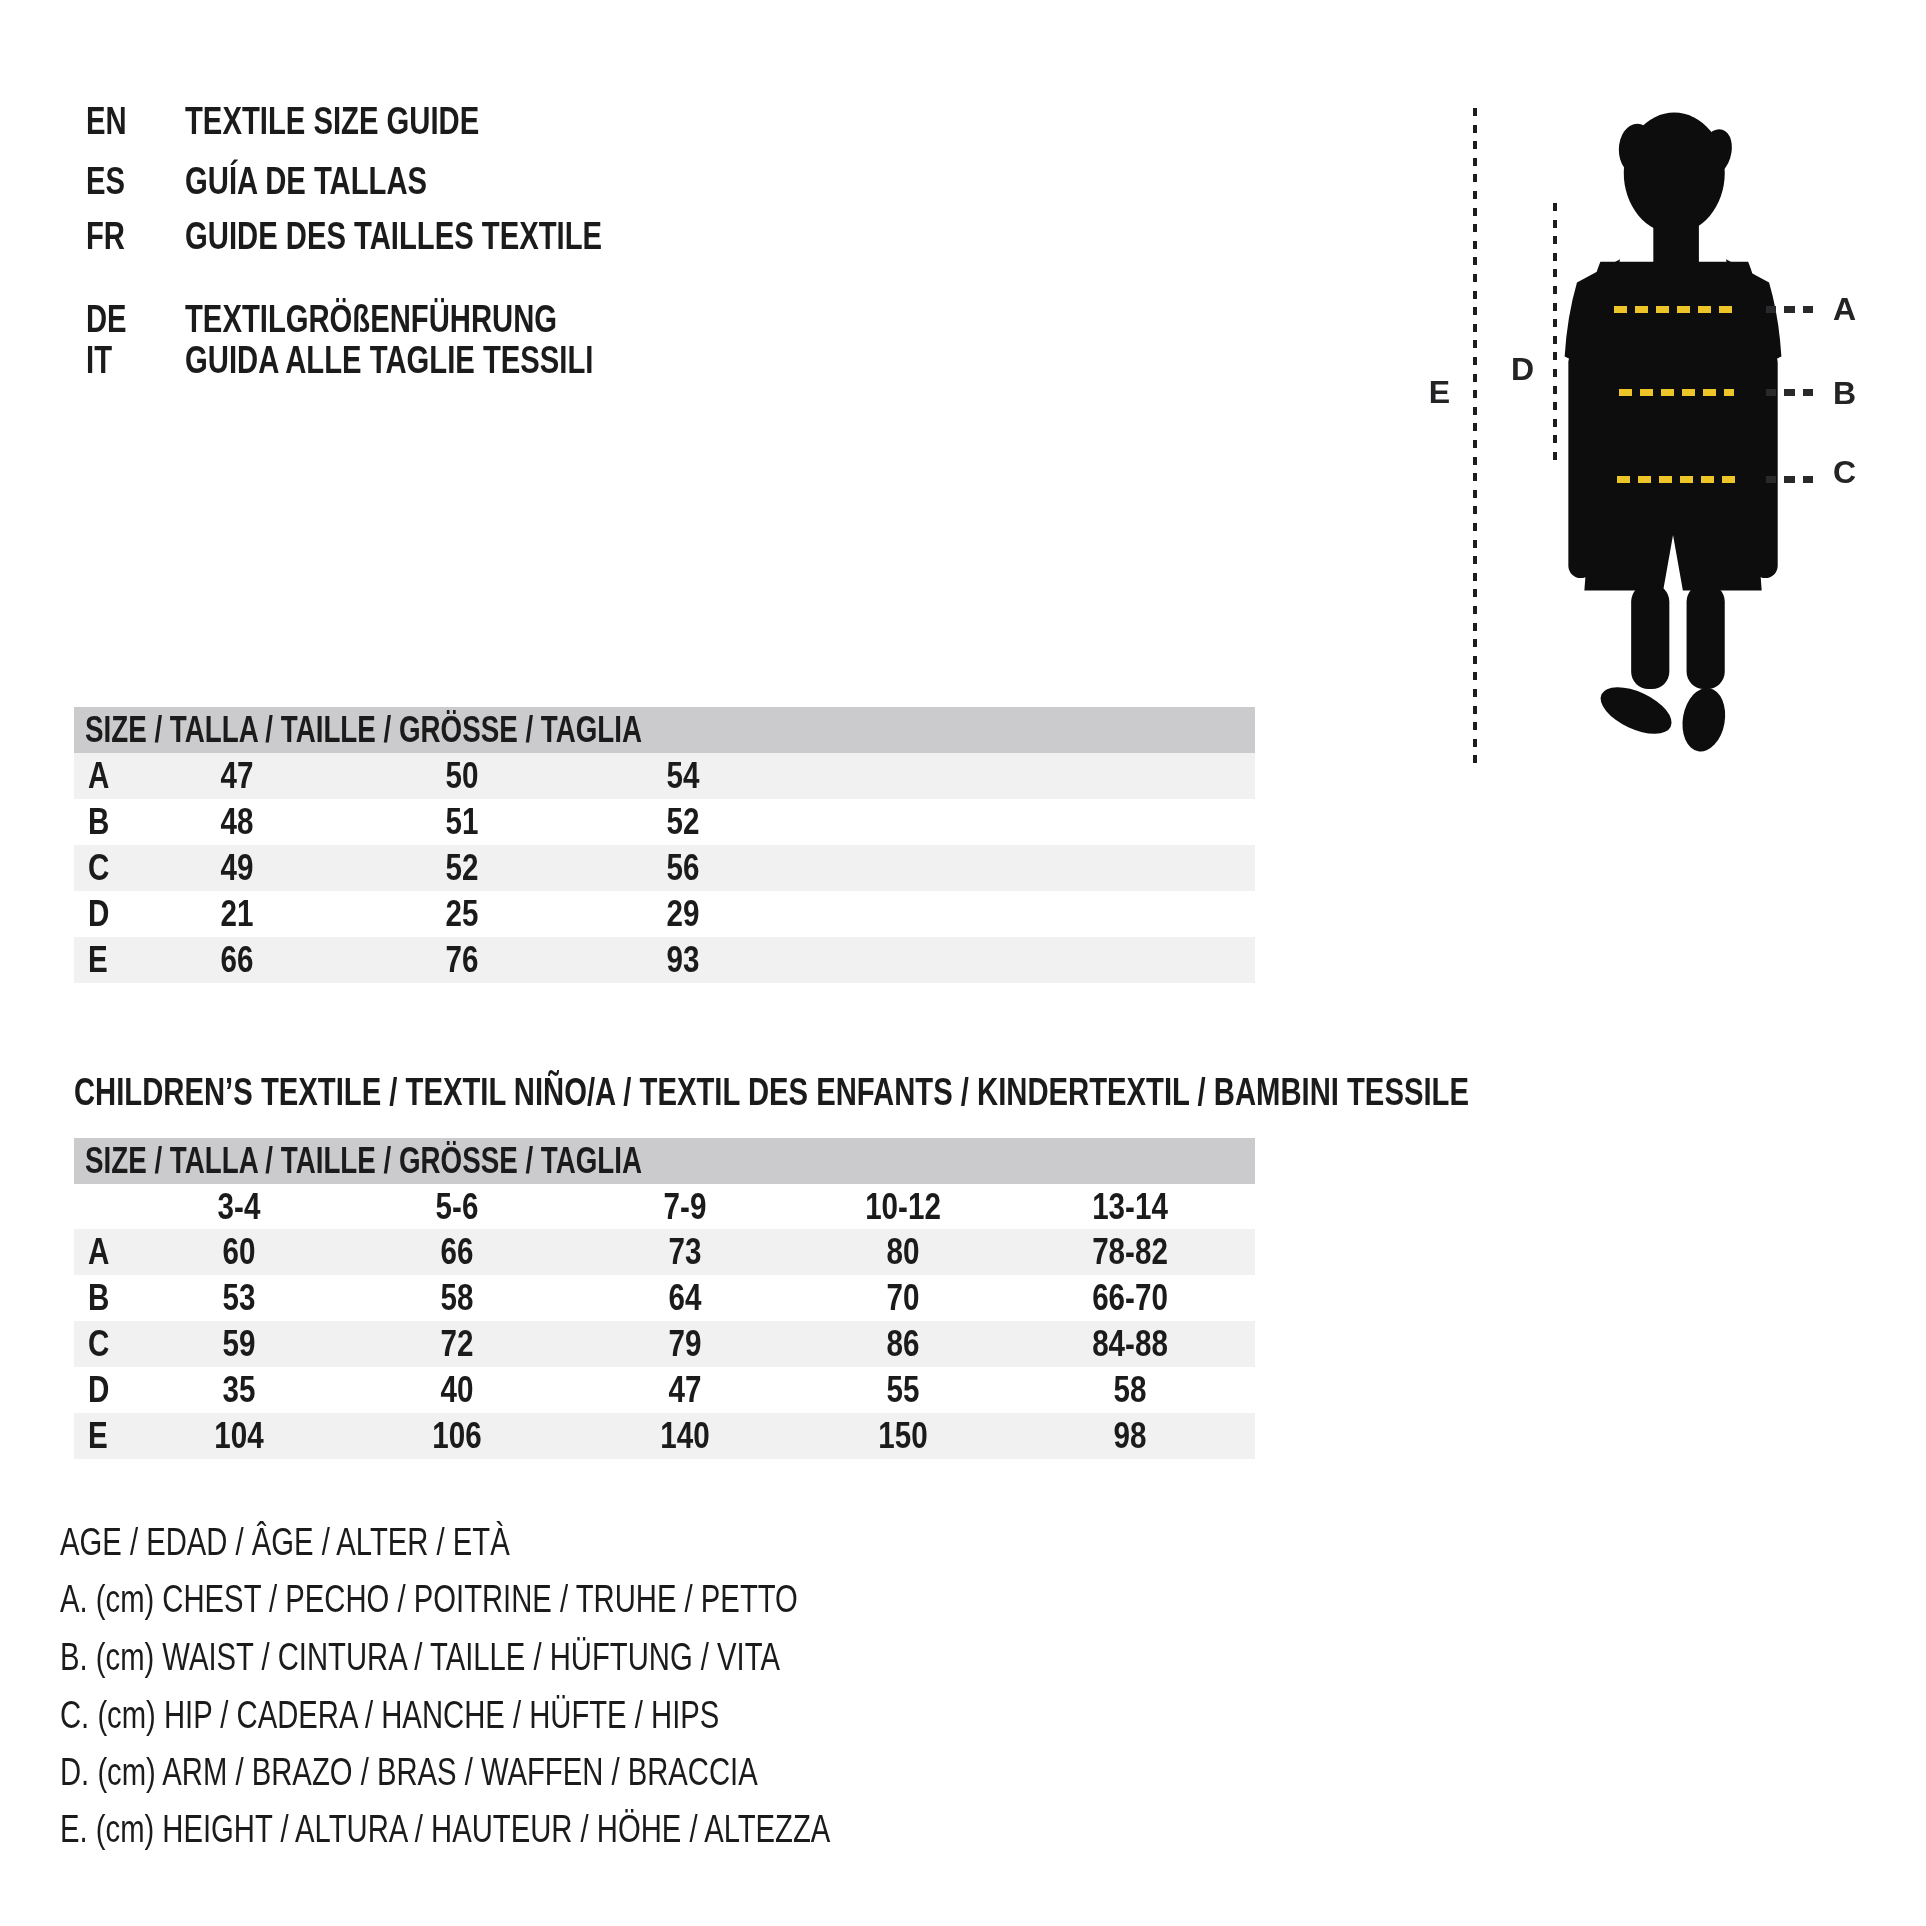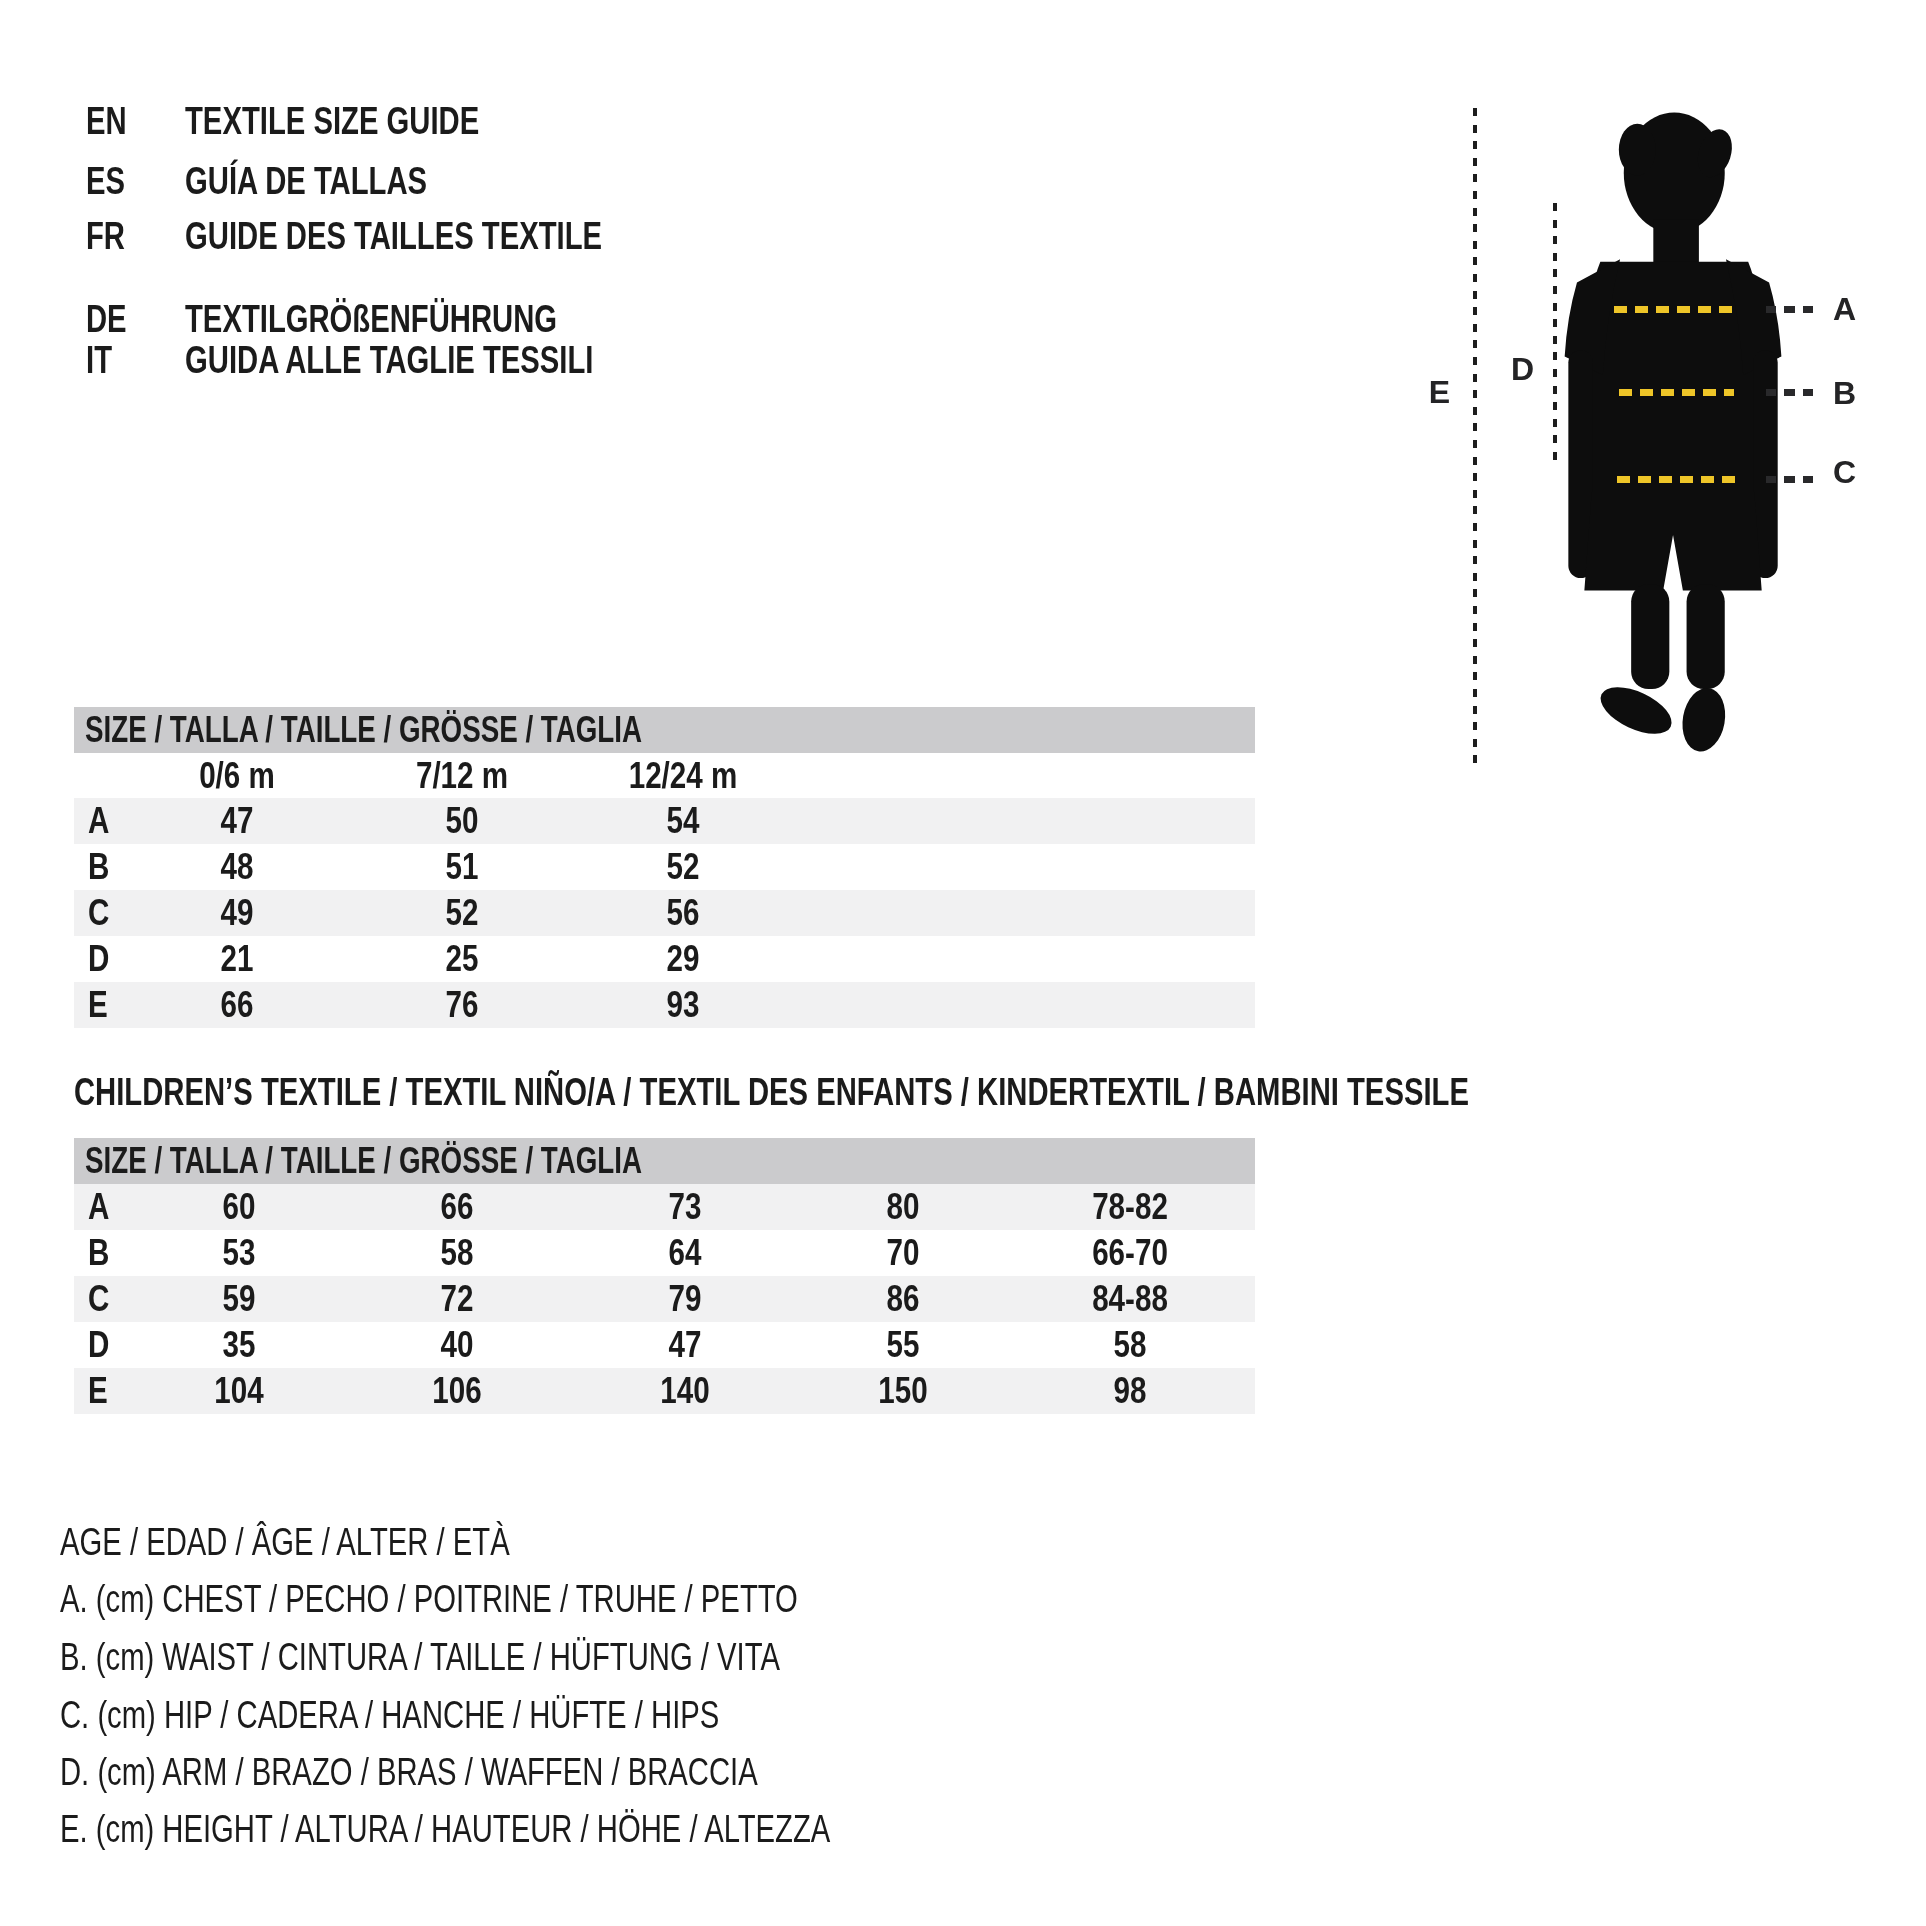--- a/index.html
+++ b/index.html
@@ -140,25 +140,20 @@
     <div class="meas-label lab-c">C</div>
     <div class="meas-label lab-d">D</div>
     <div class="meas-label lab-e">E</div>
   </div>
 
 
   <div class="size-table" style="top:707px">
     <div class="band">
       <span class="band-label"><span class="cond">SIZE / TALLA / TAILLE / GRÖSSE / TAGLIA</span></span>
     </div>
-    <div class="colhead-row">
-      <span class="cell b1"><span class="condc">0/6 m</span></span>
-      <span class="cell b2"><span class="condc">7/12 m</span></span>
-      <span class="cell b3"><span class="condc">12/24 m</span></span>
-    </div>
     <div class="trow alt">
       <span class="row-letter">A</span>
       <span class="cell b1"><span class="condc">47</span></span>
       <span class="cell b2"><span class="condc">50</span></span>
       <span class="cell b3"><span class="condc">54</span></span>
     </div>
     <div class="trow">
       <span class="row-letter">B</span>
       <span class="cell b1"><span class="condc">48</span></span>
       <span class="cell b2"><span class="condc">51</span></span>
@@ -184,20 +179,27 @@
     </div>
   </div>
 
   <div class="section-heading" style="top:1067px">
     <span class="cond">CHILDREN’S TEXTILE / TEXTIL NIÑO/A / TEXTIL DES ENFANTS / KINDERTEXTIL / BAMBINI TESSILE</span>
   </div>
 
   <div class="size-table" style="top:1138px">
     <div class="band">
       <span class="band-label"><span class="cond">SIZE / TALLA / TAILLE / GRÖSSE / TAGLIA</span></span>
+    </div>
+    <div class="colhead-row">
+      <span class="cell k1"><span class="condc">3-4</span></span>
+      <span class="cell k2"><span class="condc">5-6</span></span>
+      <span class="cell k3"><span class="condc">7-9</span></span>
+      <span class="cell k4"><span class="condc">10-12</span></span>
+      <span class="cell k5"><span class="condc">13-14</span></span>
     </div>
     <div class="trow alt">
       <span class="row-letter">A</span>
       <span class="cell k1"><span class="condc">60</span></span>
       <span class="cell k2"><span class="condc">66</span></span>
       <span class="cell k3"><span class="condc">73</span></span>
       <span class="cell k4"><span class="condc">80</span></span>
       <span class="cell k5"><span class="condc">78-82</span></span>
     </div>
     <div class="trow">

